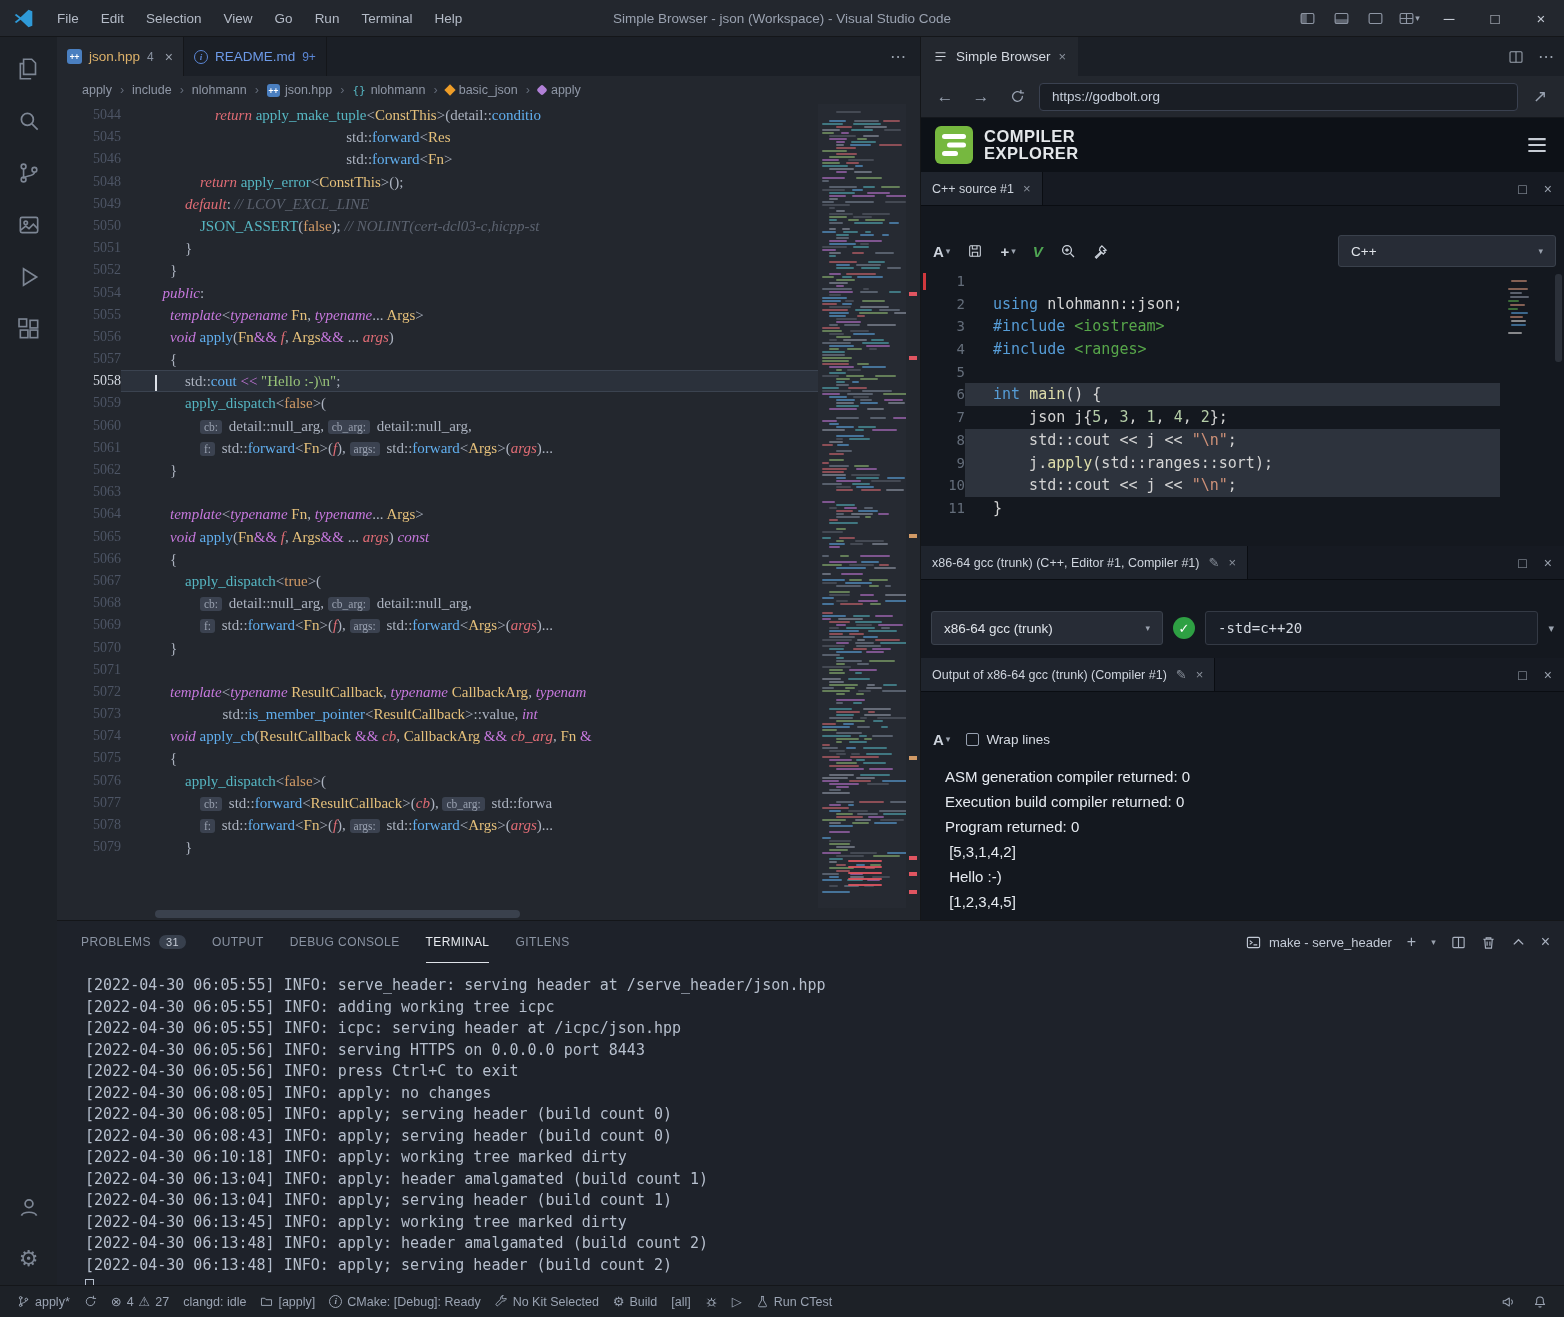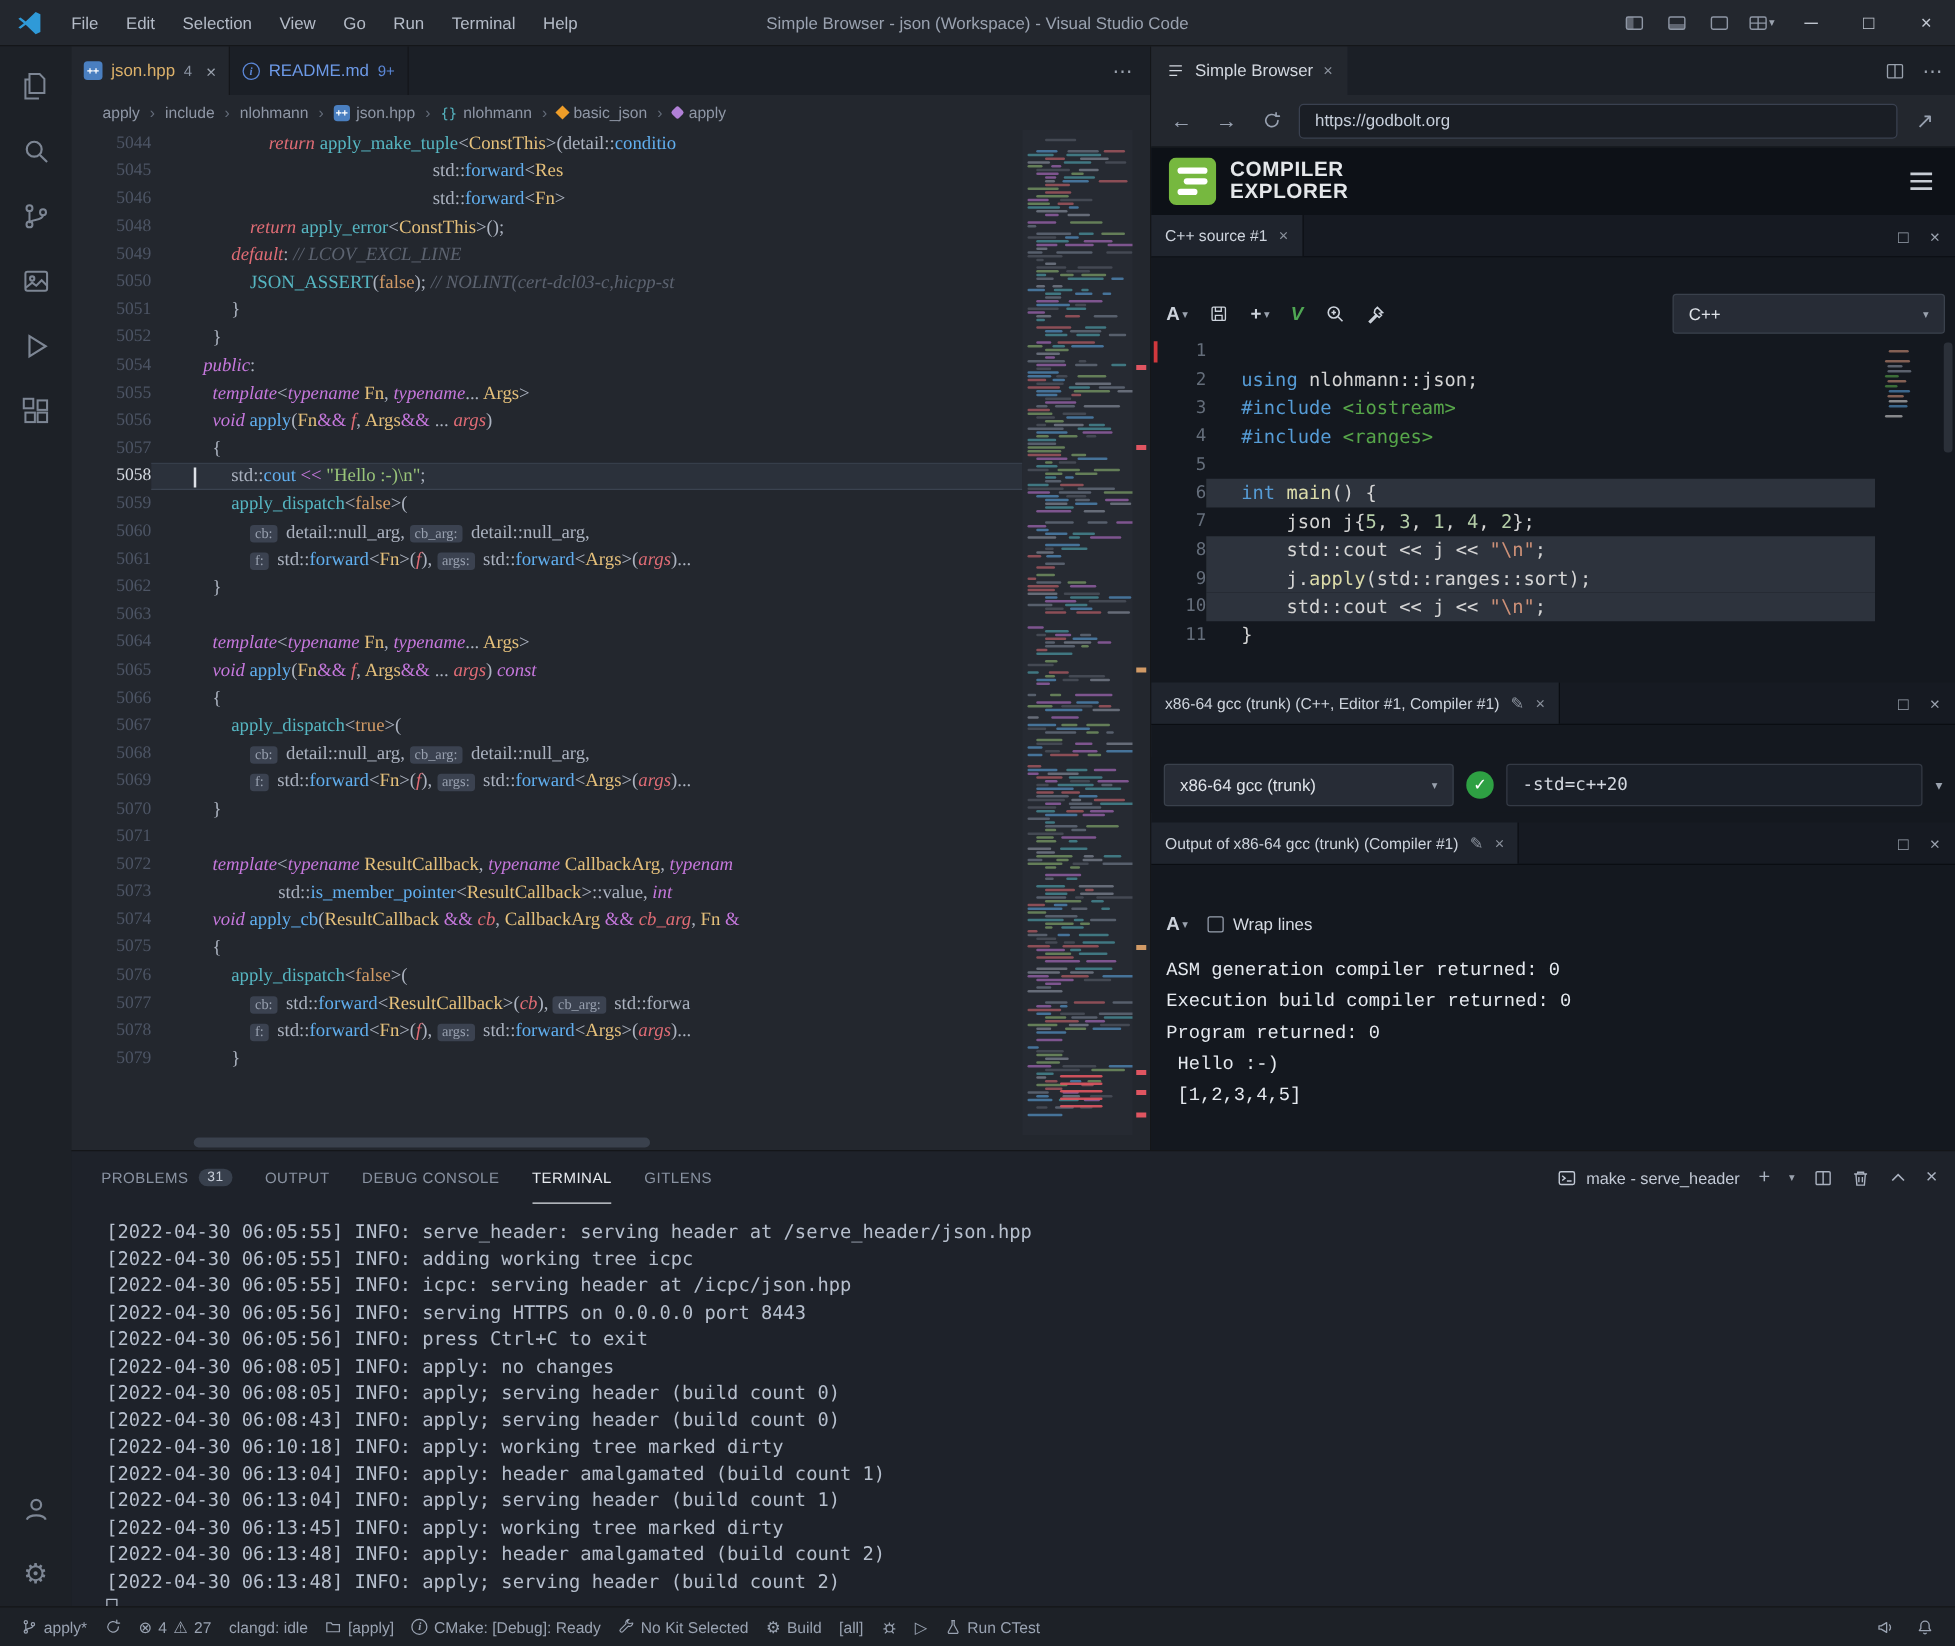--- a/index.html
+++ b/index.html
@@ -103,21 +103,21 @@
   .ce-vthumb{position:absolute;right:2px;top:4px;width:7px;height:88px;background:rgba(110,120,135,.25);border-radius:3px}
   .compiler-row{position:absolute;left:0;right:0;top:488px;height:44px;background:#14181f;display:flex;align-items:center;padding:0 10px;gap:10px}
   .comp-select{width:232px;height:34px;background:#272c36;border:1px solid #3a414c;border-radius:3px;display:flex;align-items:center;padding:0 12px;font-size:13.5px;color:#dfe3e9}
   .comp-select .caret{margin-left:auto}
   .check-circle{width:22px;height:22px;border-radius:50%;background:#2ea043;color:#fff;font-size:13px;font-weight:bold;display:flex;align-items:center;justify-content:center}
   .opts-input{flex:1;height:34px;background:#1a1f28;border:1px solid #343a45;border-radius:3px;display:flex;align-items:center;padding-left:12px;font-size:14px;color:#d4d9e1;font-family:"DejaVu Sans Mono",monospace}
   .out-body{position:absolute;left:0;right:0;top:574px;bottom:0;background:#14181f}
   .out-toolbar{position:absolute;left:0;right:0;top:30px;height:34px;display:flex;align-items:center;padding-left:12px;gap:16px;color:#cdd3dc}
   .wrap-check{display:flex;align-items:center;gap:7px;font-size:13.5px;color:#d5dae2}
   .checkbox{width:13px;height:13px;border:1.4px solid #98a1b0;border-radius:2px;background:transparent}
-  .out-lines{position:absolute;left:0;right:0;top:72px;bottom:0;padding-left:12px;font-family:Liberation Mono, monospace;font-size:15px;color:#e6eaf0}
+  .out-lines{position:absolute;left:0;right:0;top:72px;bottom:0;padding-left:24px;font-family:Liberation Sans, sans-serif;font-size:15px;color:#e6eaf0}
   .out-line{height:25px;line-height:25px;white-space:pre}
 
   
   .panel{position:absolute;left:57px;right:0;top:920px;height:365px;background:#1e222a;border-top:1px solid #141619}
   .panel-header{height:42px;display:flex;align-items:center;padding-left:24px;position:relative}
   .ptab{display:flex;align-items:center;gap:8px;margin-right:26px;font-size:12px;letter-spacing:.4px;color:#8a93a2;height:100%;border-bottom:1px solid transparent}
   .ptab.active{color:#e8ebf0;border-bottom-color:#dfe3e9}
   .pbadge{background:#38404d;color:#c7cdd8;font-size:11px;padding:1px 7px;border-radius:9px}
   .panel-ctrls{position:absolute;right:14px;top:0;height:42px;display:flex;align-items:center;gap:15px;color:#aab2c0}
   .term-select{display:flex;align-items:center;gap:8px;font-size:13px;color:#c3cad6}
@@ -934,20 +934,21 @@
           </span>
         <span class="wrap-check">
           <span class="checkbox"></span>
           <span>Wrap lines</span>
         </span>
       </div>
       <div class="out-lines">
           <div class="out-line">ASM generation compiler returned: 0</div>
           <div class="out-line">Execution build compiler returned: 0</div>
           <div class="out-line">Program returned: 0</div>
+          <div class="out-line"> [5,3,1,4,2]</div>
           <div class="out-line"> Hello :-)</div>
           <div class="out-line"> [1,2,3,4,5]</div>
         </div>
     </div>
   </div>
 </div>
 
 <div class="panel">
   <div class="panel-header">
     <div style="display:flex;height:100%">

